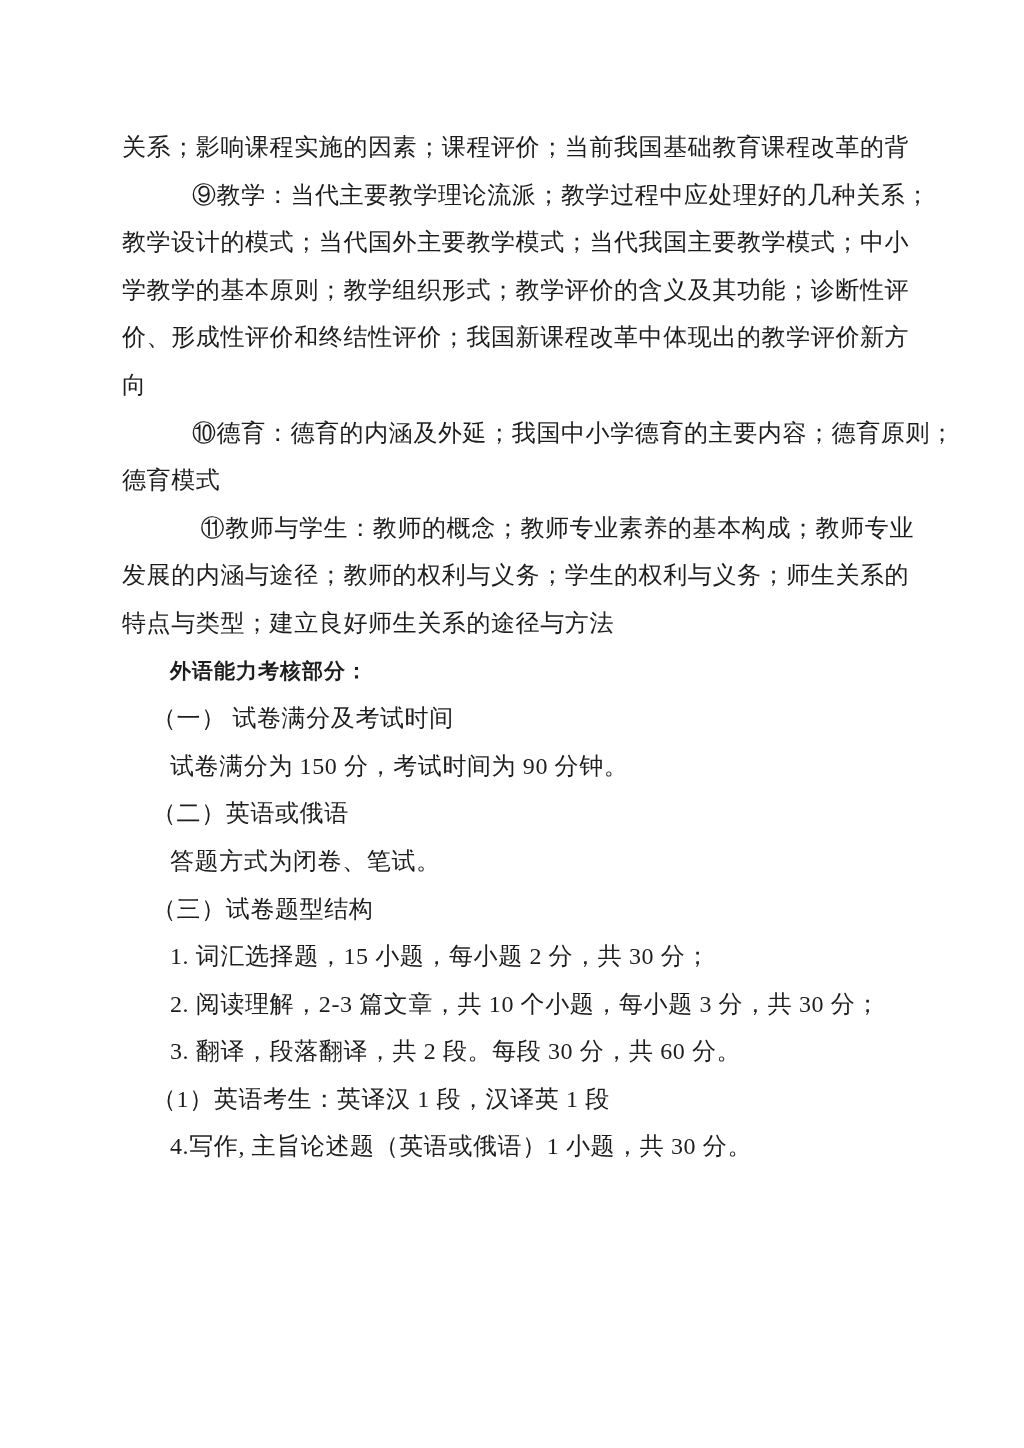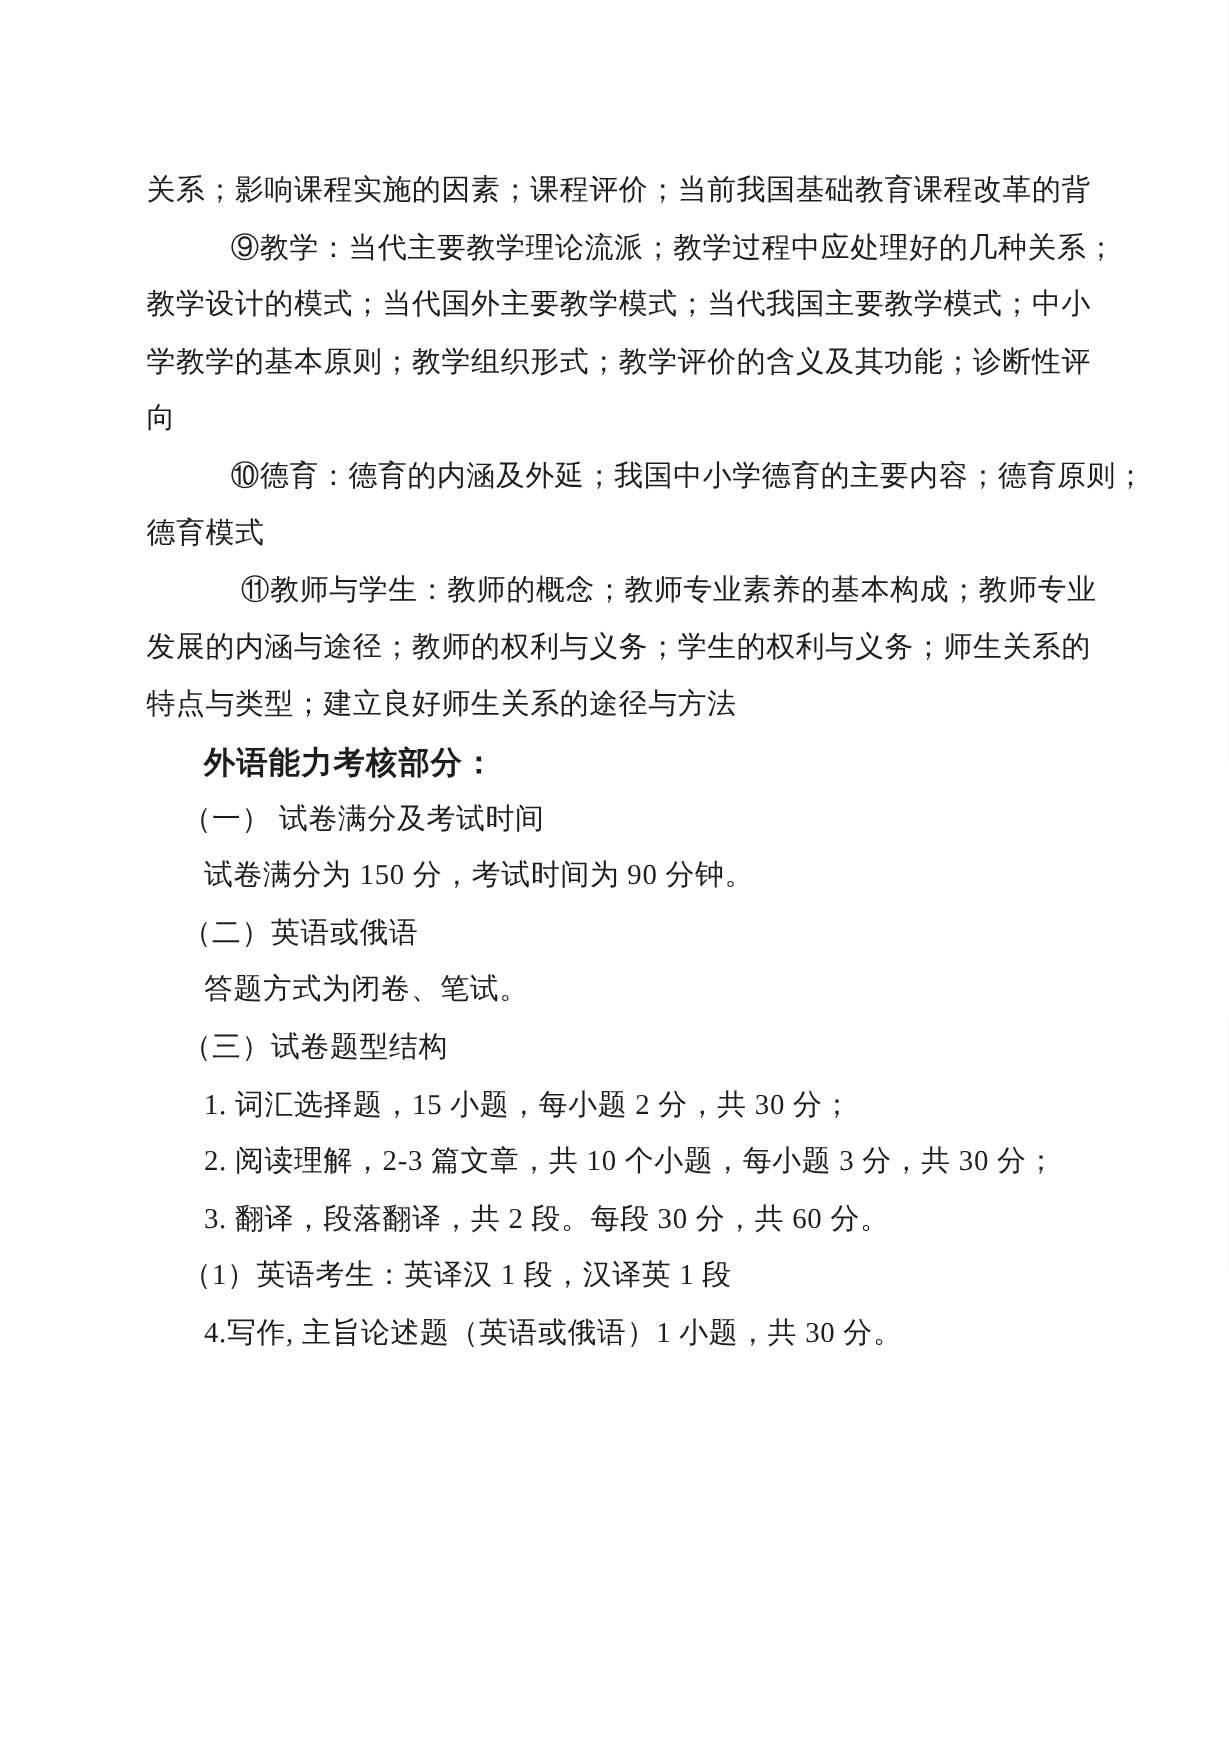--- a/index.html
+++ b/index.html
@@ -9,51 +9,52 @@
     height: 1448px;
     margin: 0 auto;
     background: #ffffff;
     overflow: hidden;
     font-family: "Liberation Serif", "DejaVu Serif", serif;
     color: #1d1d1d;
   }
   .text-block {
     position: absolute;
     left: 122px;
-    top: 136px;
+    top: 124px;
     width: 792px;
   }
   .line {
     font-size: 24px;
     line-height: 47.6px;
     letter-spacing: 0.6px;
     white-space: nowrap;
     text-align: left;
   }
   
   .ind-a { text-indent: 70px; text-align: right; }
   
   .ind-b { text-indent: 48px; }
   
   .ind-c { text-indent: 30px; }
   .bold {
     font-weight: bold;
-    font-size: 26px;
+    font-size: 21px;
     letter-spacing: 1px;
   }
 </style>
 </head>
 <body>
 
 <div class="page">
   <div class="text-block">
     <div class="line">关系；影响课程实施的因素；课程评价；当前我国基础教育课程改革的背</div>
     <div class="line ind-a">⑨教学：当代主要教学理论流派；教学过程中应处理好的几种关系；</div>
     <div class="line">教学设计的模式；当代国外主要教学模式；当代我国主要教学模式；中小</div>
     <div class="line">学教学的基本原则；教学组织形式；教学评价的含义及其功能；诊断性评</div>
+    <div class="line">价、形成性评价和终结性评价；我国新课程改革中体现出的教学评价新方</div>
     <div class="line">向</div>
     <div class="line ind-a">⑩德育：德育的内涵及外延；我国中小学德育的主要内容；德育原则；</div>
     <div class="line">德育模式</div>
     <div class="line ind-a">⑪教师与学生：教师的概念；教师专业素养的基本构成；教师专业</div>
     <div class="line">发展的内涵与途径；教师的权利与义务；学生的权利与义务；师生关系的</div>
     <div class="line">特点与类型；建立良好师生关系的途径与方法</div>
     <div class="line ind-b bold">外语能力考核部分：</div>
     <div class="line ind-c">（一） 试卷满分及考试时间</div>
     <div class="line ind-b">试卷满分为 150 分，考试时间为 90 分钟。</div>
     <div class="line ind-c">（二）英语或俄语</div>

